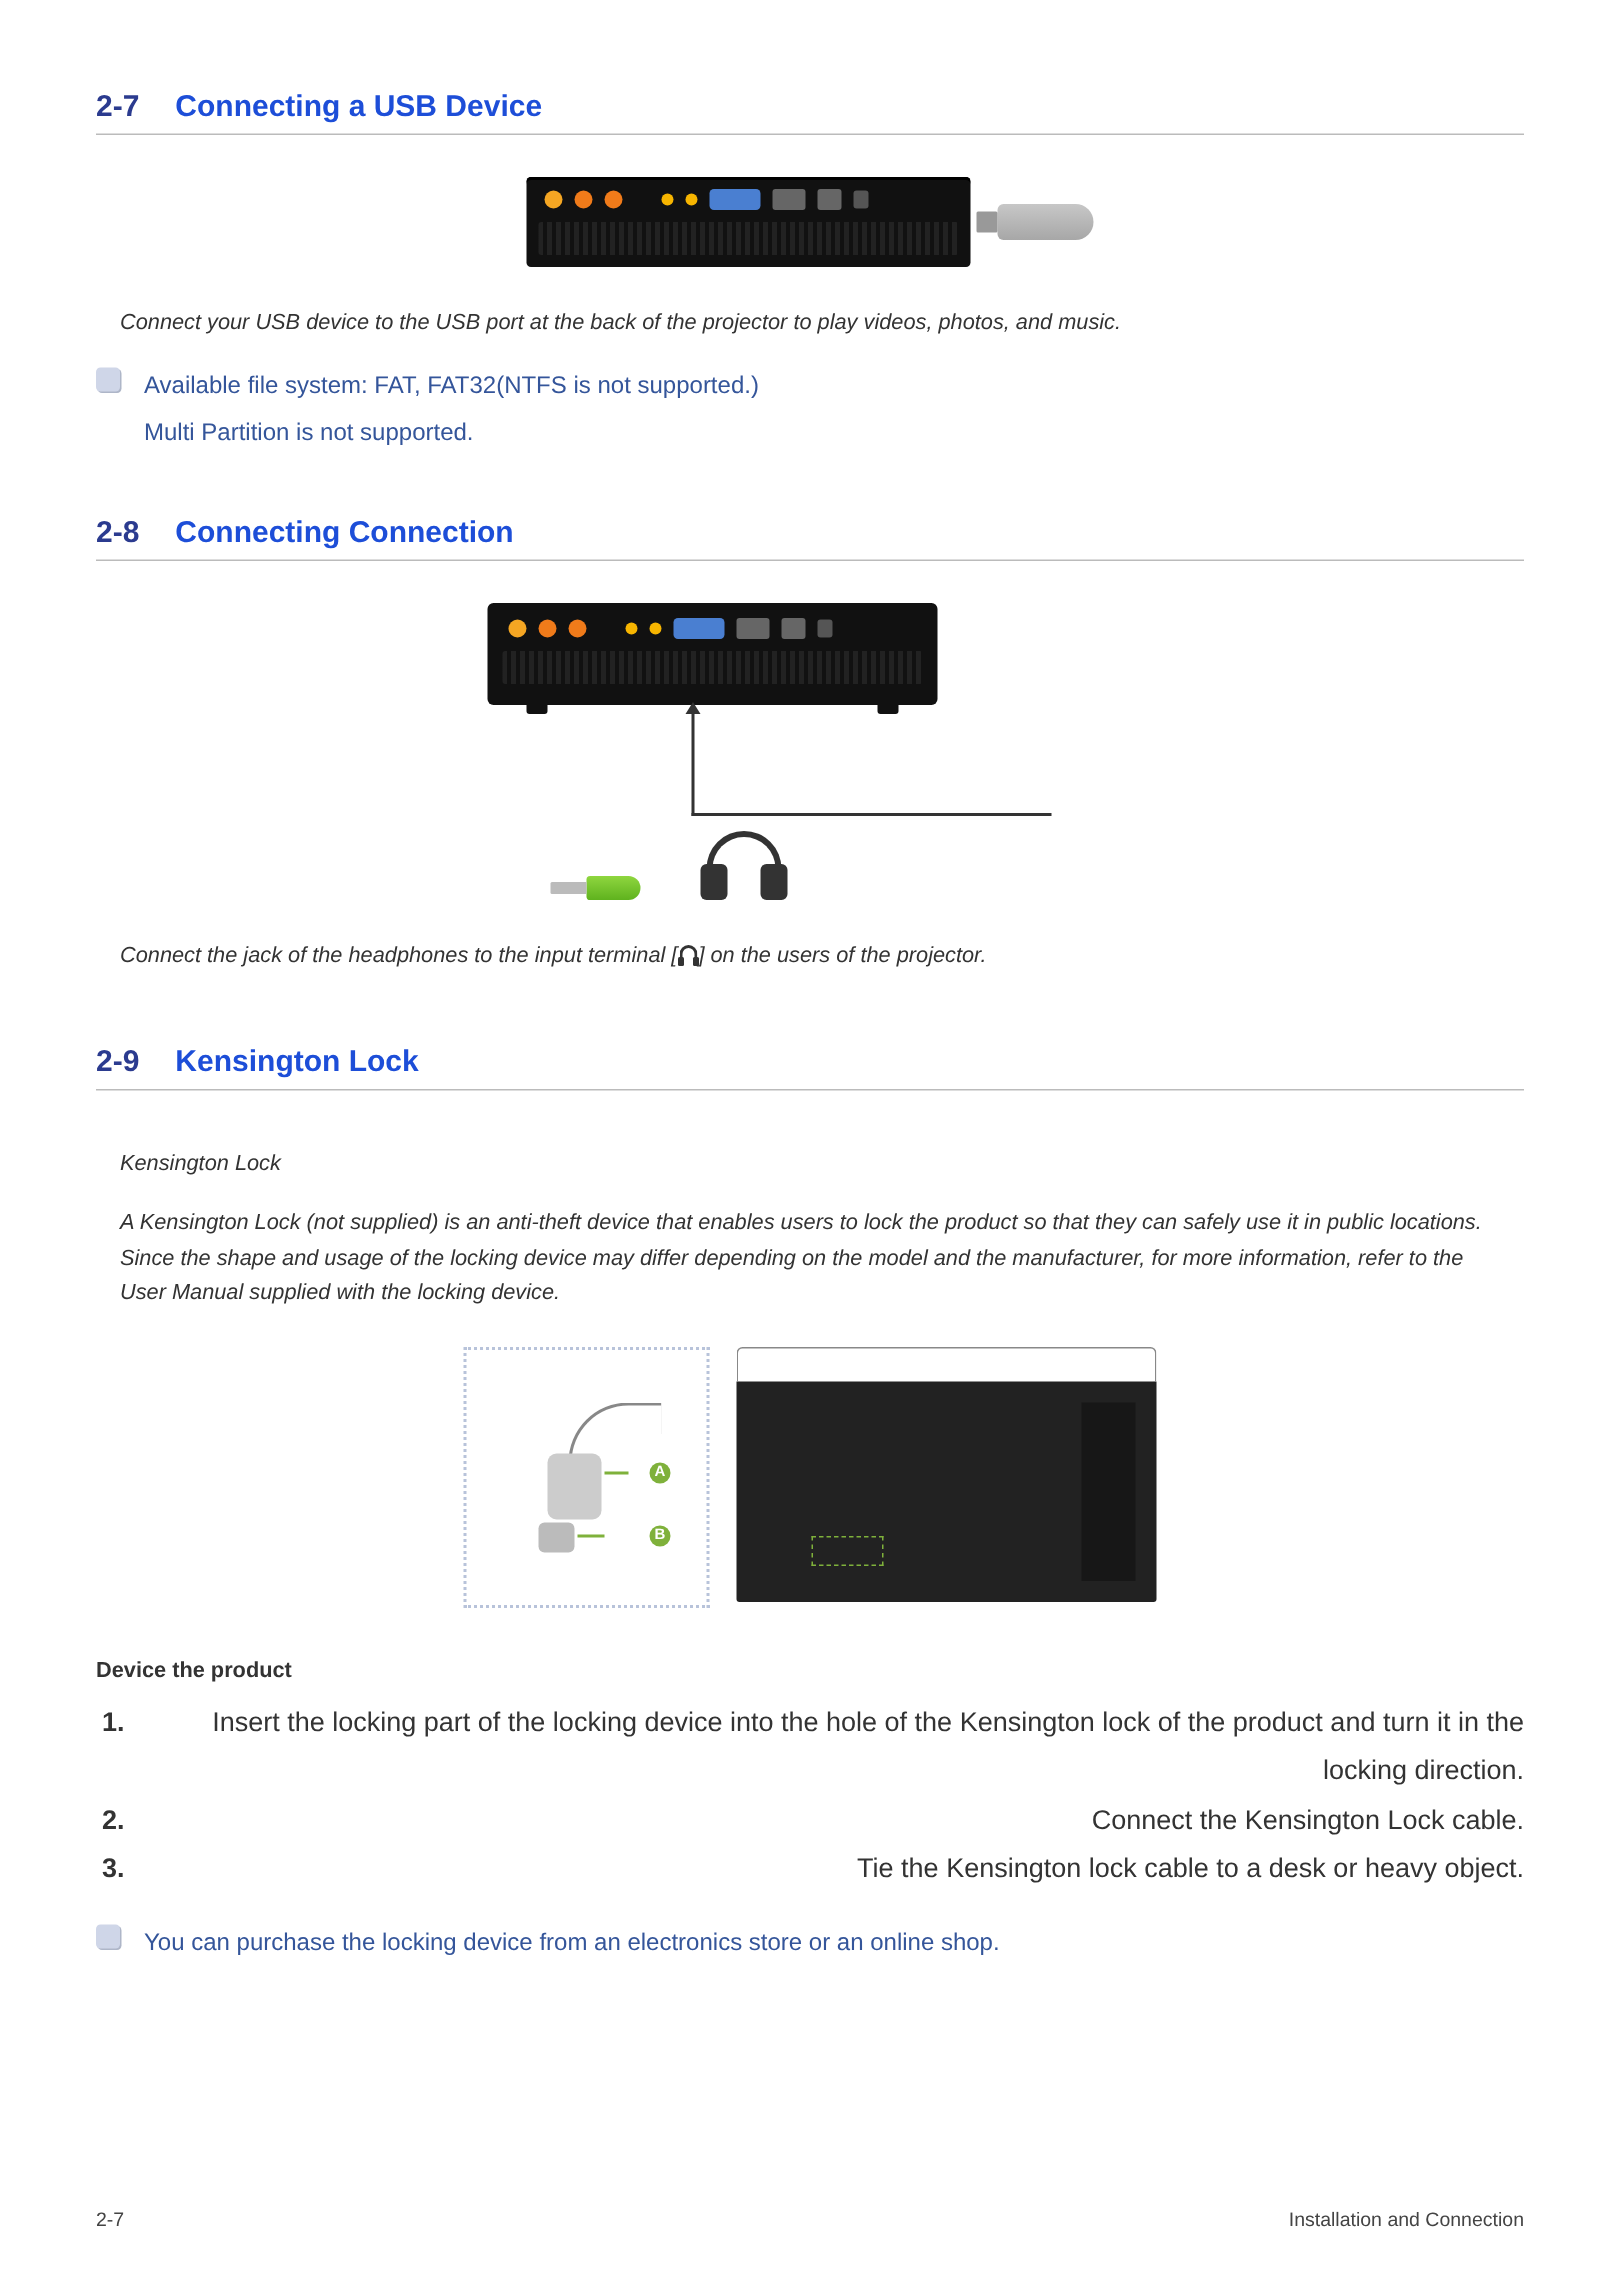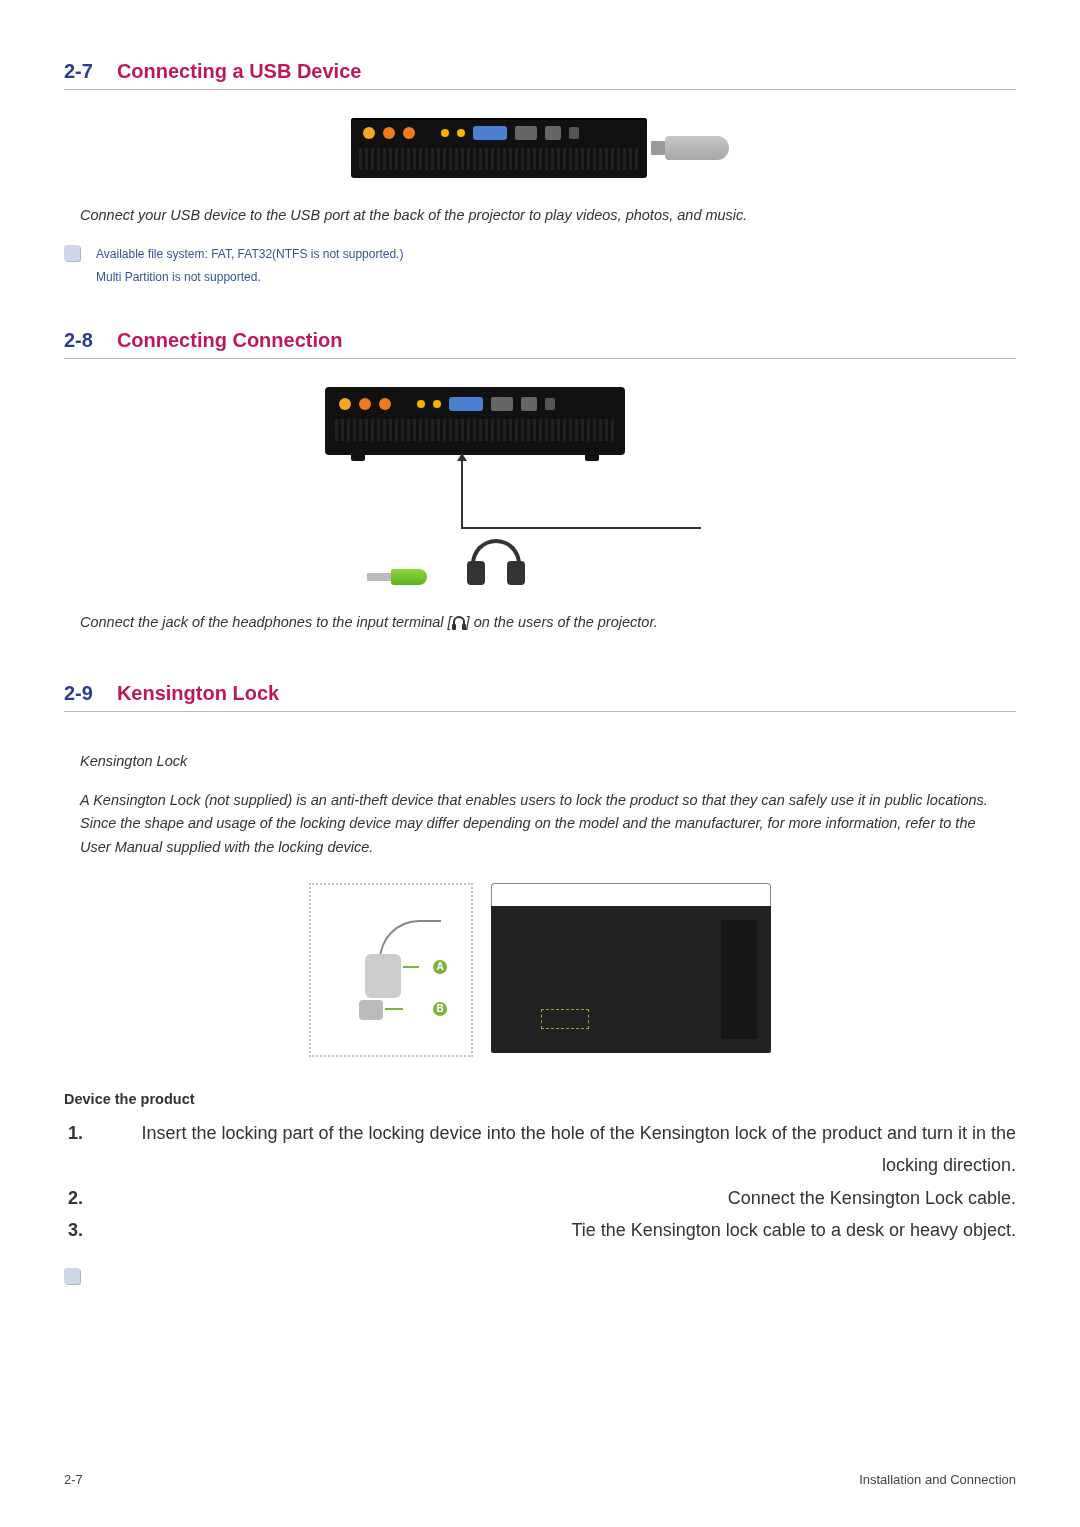--- a/index.html
+++ b/index.html
@@ -25,21 +25,21 @@
     margin-top: 40px;
     margin-bottom: 24px;
   }
   .section-heading:first-child { margin-top: 0; }
   .section-num {
     color: #2b3b8f;
     font-size: 20px;
     font-weight: bold;
   }
   .section-title {
-    color: #be185d;
+    color: #1d4ed8;
     font-size: 20px;
     font-weight: bold;
     text-align: center;
   }
   .illustration-row {
     display: flex;
     justify-content: center;
     margin: 4px 0 18px 0;
   }
   .usb-illustration {
@@ -108,21 +108,21 @@
     height: 16px;
     background: #cfd6e8;
     border-radius: 3px;
     position: relative;
     flex-shrink: 0;
     margin-top: 2px;
     box-shadow: 1px 1px 0 #aeb6c8;
   }
   .note-lines {
     color: #34559a;
-    font-size: 12px;
+    font-size: 16px;
     line-height: 1.9;
   }
   .headphone-illustration {
     display: flex;
     flex-direction: column;
     align-items: flex-start;
     gap: 0;
     position: relative;
     width: 430px;
   }
@@ -402,20 +402,23 @@
 
   <div class="sub-heading">Device the product</div>
   <ol class="steps">
     <li>Insert the locking part of the locking device into the hole of the Kensington lock of the product and turn it in the locking direction.</li>
     <li>Connect the Kensington Lock cable.</li>
     <li>Tie the Kensington lock cable to a desk or heavy object.</li>
   </ol>
 
   <div class="note-block">
     <div class="note-icon"></div>
+    <div class="note-lines">
+      <div>You can purchase the locking device from an electronics store or an online shop.</div>
+    </div>
   </div>
 
   <hr class="line-divider">
   <div class="footer">
     <span>2-7</span>
     <span>Installation and Connection</span>
   </div>
 
 </div>
 

